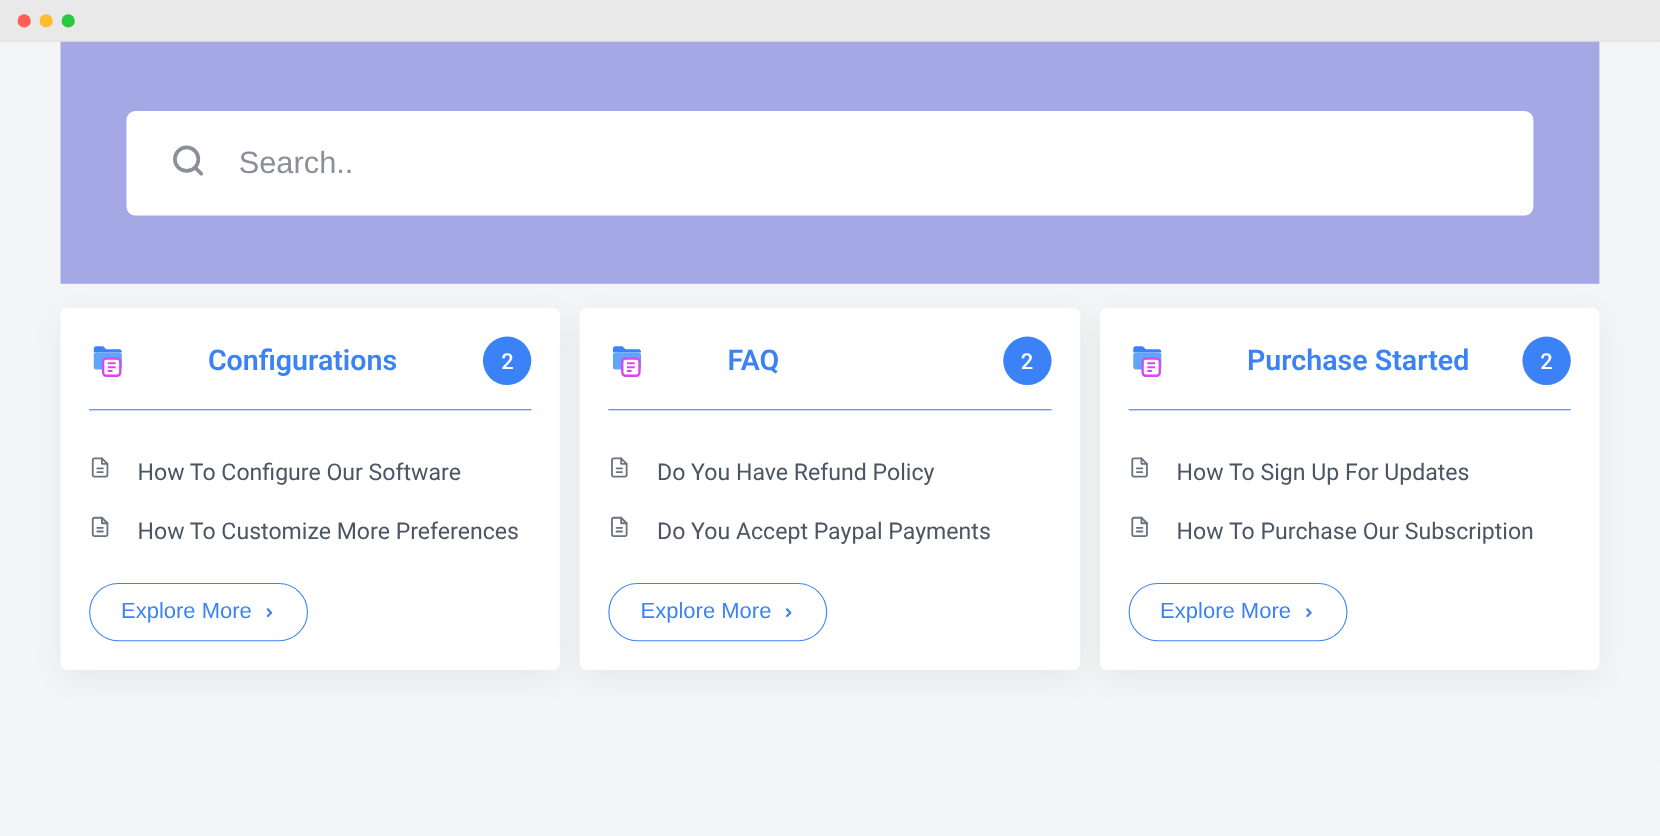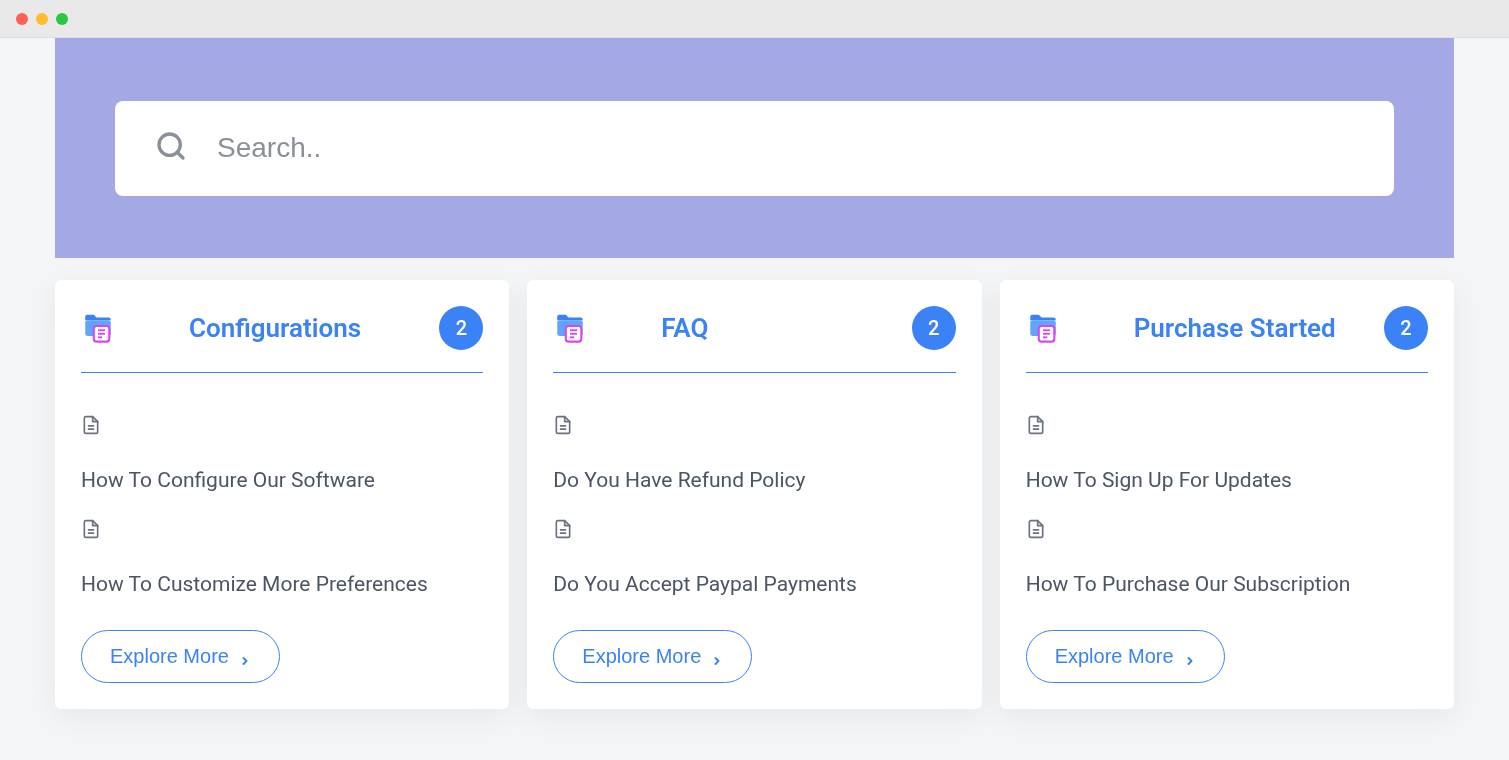--- a/index.html
+++ b/index.html
@@ -130,21 +130,20 @@
     
     .card-body {
       padding-top: 40px;
     }
     
     .article-item {
       display: flex;
       align-items: flex-start;
       gap: 24px;
       margin-bottom: 18px;
-      flex-direction: column;
     }
     
     .doc-icon {
       color: #6b7280;
       flex-shrink: 0;
       margin-top: 2px;
     }
     
     .article-title {
       color: #4b5563;
@@ -155,21 +154,21 @@
     .explore-btn {
       margin-top: 10px;
       border: 1px solid #3b82f6;
       color: #3b82f6;
       background: transparent;
       border-radius: 999px;
       padding: 14px 28px;
       font-size: 20px;
       font-weight: 500;
       display: inline-flex;
-      align-items: flex-end;
+      align-items: center;
       gap: 10px;
       cursor: pointer;
     }
     
     .chevron-right-icon {
       display: inline-flex;
     }
   </style>
 </head>
 <body>

